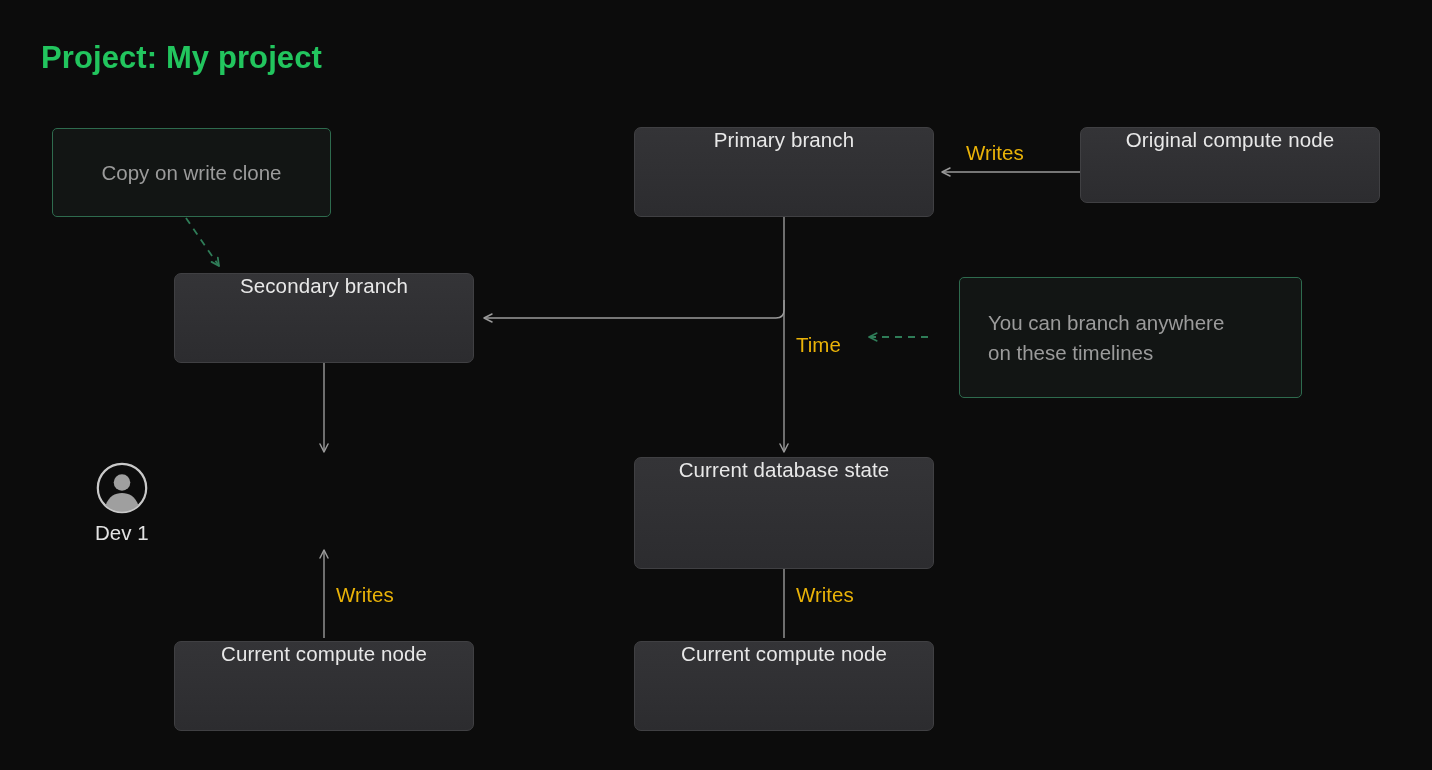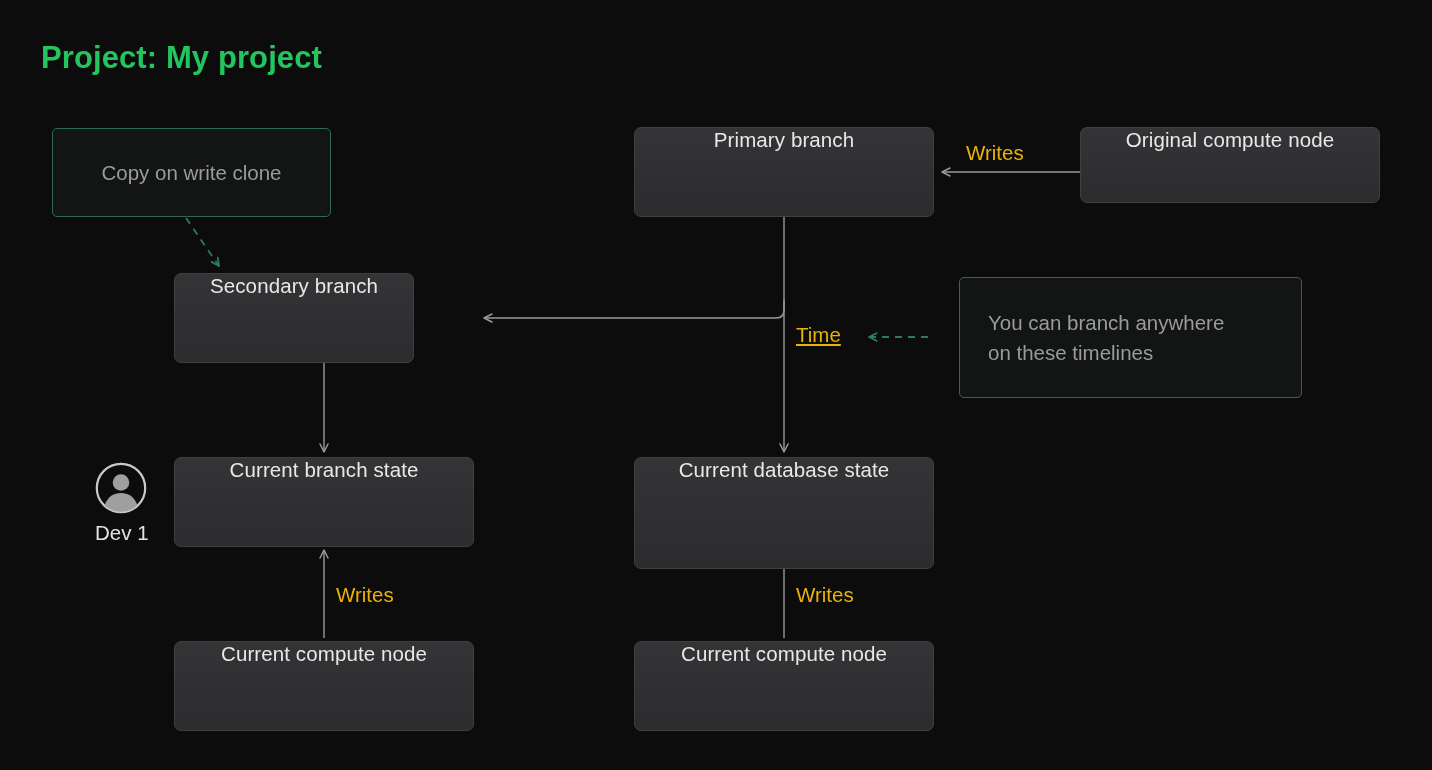--- a/index.html
+++ b/index.html
@@ -80,21 +80,21 @@
     color: #eab308;
     font-size: 20.5px;
     white-space: nowrap;
   }
 
   
   .avatar-group {
     position: absolute;
     display: flex;
     flex-direction: column;
-    align-items: flex-start;
+    align-items: center;
   }
   .avatar-circle {
     width: 52px;
     height: 52px;
     display: block;
   }
   .avatar-label {
     margin-top: 7px;
     color: #e2e2e2;
     font-size: 20.5px;
@@ -172,43 +172,40 @@
   </div>
 
   <div class="node" style="left:634px; top:127px; width:300px; height:90px;">
     <span>Primary branch</span>
   </div>
 
   <div class="node" style="left:1080px; top:127px; width:300px; height:76px;">
     <span>Original compute node</span>
   </div>
 
-  <div class="node" style="left:174px; top:273px; width:240px; height:90px;">
+  <div class="node" style="left:174px; top:273px; width:300px; height:90px;">
     <span>Secondary branch</span>
   </div>
 
-  <div class="node" style="left:174px; top:457px; width:300px; height:90px;">
-    <span>Current branch state</span>
-  </div>
 
   <div class="node" style="left:634px; top:457px; width:300px; height:112px;">
     <span>Current database state</span>
   </div>
 
   <div class="node" style="left:174px; top:641px; width:300px; height:90px;">
     <span>Current compute node</span>
   </div>
 
   <div class="node" style="left:634px; top:641px; width:300px; height:90px;">
     <span>Current compute node</span>
   </div>
 
   <div class="edge-label" style="left:966px; top:141px;">Writes</div>
 
-  <div class="edge-label" style="left:796px; top:323px;text-decoration:underline;">Time</div>
+  <div class="edge-label" style="left:796px; top:333px;">Time</div>
 
   <div class="edge-label" style="left:336px; top:583px;">Writes</div>
 
   <div class="edge-label" style="left:796px; top:583px;">Writes</div>
 
   <div class="avatar-group" style="left:95px; top:462px;">
     <svg class="avatar-circle" viewBox="0 0 52 52" xmlns="http://www.w3.org/2000/svg">
       <circle cx="26" cy="26" r="24.2" fill="none" stroke="#c9c9c9" stroke-width="2.2"></circle>
       <circle cx="26" cy="20.5" r="8.3" fill="#9f9f9f"></circle>
       <path d="M 9.6 43.2 C 12.6 34.6 19.0 31.0 26 31.0 C 33 31.0 39.4 34.6 42.4 43.2 A 24 24 0 0 1 9.6 43.2 Z" fill="#9f9f9f"></path>

